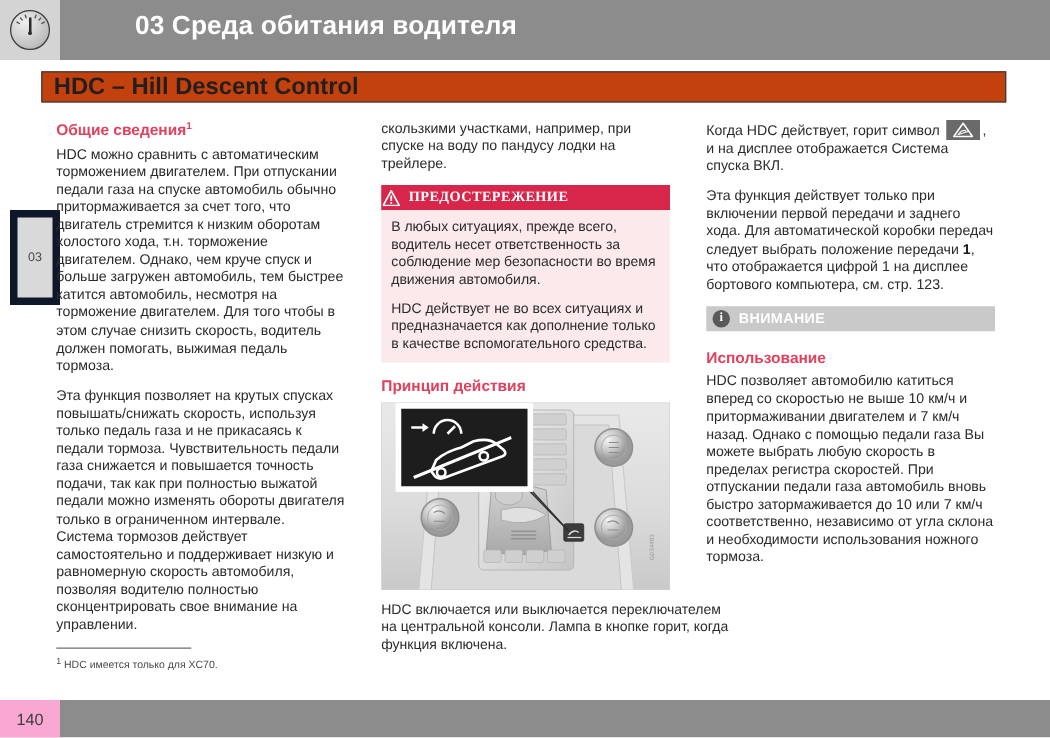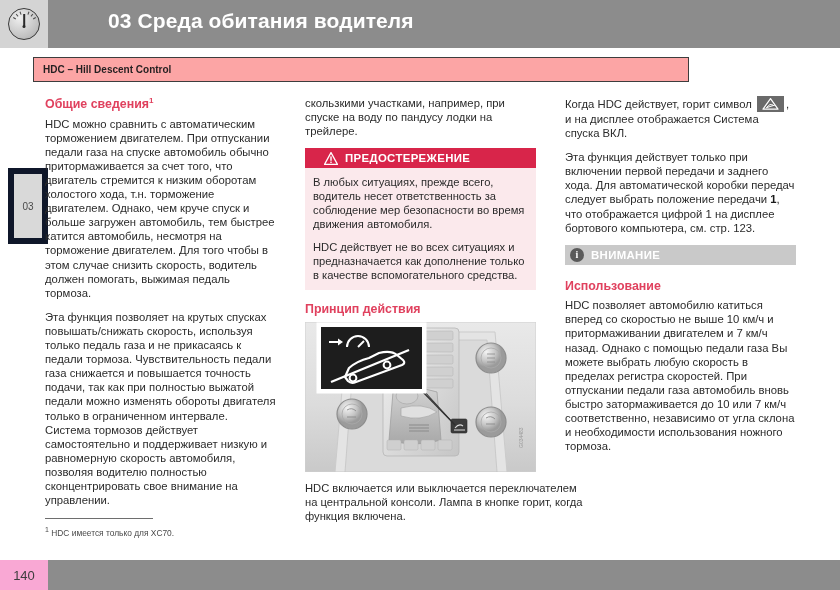--- a/index.html
+++ b/index.html
@@ -41,25 +41,25 @@
   }
   
   .chapter-tab{
     position:absolute;left:8px;top:168px;width:28px;height:64px;
     background:#d9d9d9;border:6px solid #0f172a;
     display:flex;align-items:center;justify-content:center;
     font-size:10px;color:#4a4a4a;
   }
   
   .section-title{
-    position:absolute;left:33px;top:57px;width:656px;height:25px;
-    border:1.3px solid #3d3d3d;background:#fca5a5;
+    position:absolute;left:33px;top:57px;width:772px;height:25px;
+    border:1.3px solid #3d3d3d;background:#c2410c;
     display:flex;align-items:center;
     padding-left:9px;box-sizing:border-box;
-    font-size:10px;font-weight:bold;color:#231f20;
+    font-size:19px;font-weight:bold;color:#231f20;
   }
   
   .col{position:absolute;top:96px;width:231px;}
   .col1{left:45px;}
   .col2{left:305px;}
   .col3{left:565px;}
 
   h2.red{
     margin:0 0 4px 0;
     font-size:12.4px;font-weight:bold;color:#e0415e;
@@ -71,21 +71,21 @@
     font-size:11.3px;line-height:14.1px;color:#2b2b2b;
     text-align:left;
   }
   p.body:last-child{margin-bottom:0;}
   p.body b{font-weight:bold;color:#1a1a1a;}
 
   
   .warnbox{background:#fbe9ec;margin:4px 0 12px 0;}
   .warnbox .hdr{
     background:#d8254a;height:20px;display:flex;align-items:center;
-    padding-left:19px;box-sizing:border-box;
+    padding-left:1px;box-sizing:border-box;font-family:Liberation Serif, serif;
   }
   .warnbox .hdr .glyph{
     width:14px;height:13px;margin-right:7px;flex:0 0 auto;
     display:flex;align-items:center;justify-content:center;
   }
   .warnbox .hdr .label{
     font-size:11.4px;font-weight:bold;color:#ffffff;letter-spacing:.35px;
   }
   .warnbox .inner{padding:7px 8px 8px 8px;}
   .warnbox .inner p{

